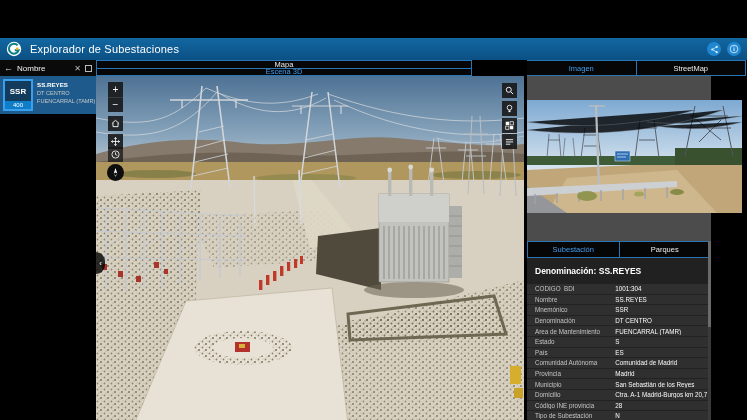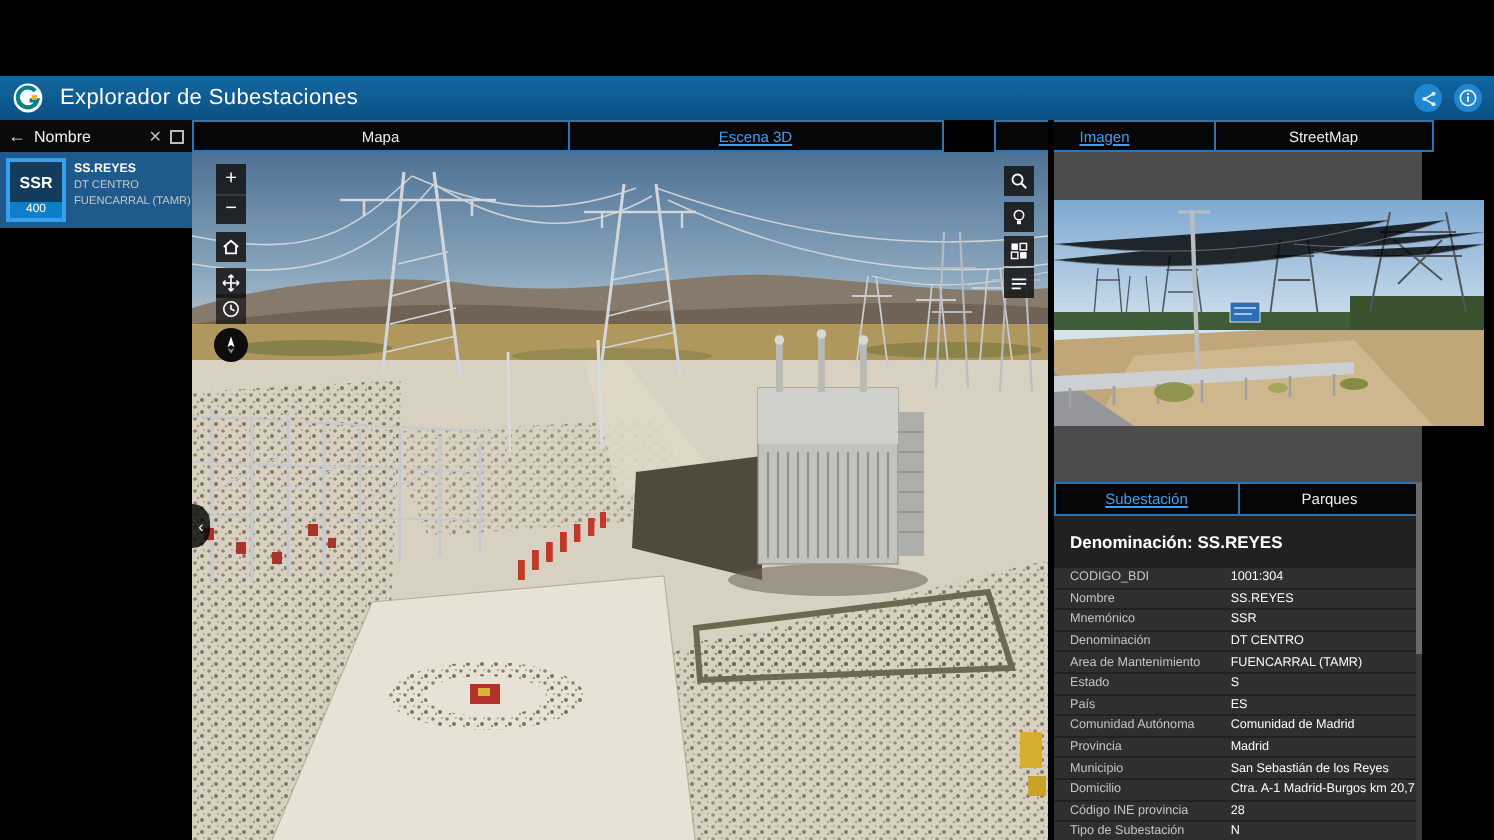--- a/index.html
+++ b/index.html
@@ -24,23 +24,23 @@
   .search-back { font-size:9px; line-height:1; }
   .search-query { flex:1; font-size:8px; color:#f2f2f2; white-space:nowrap; overflow:hidden; }
   .search-clear { font-size:8px; color:#bbb; }
   .search-expand { width:7px; height:7px; border:1px solid #bbb; }
 
   
   .tabstrip { display:flex; background:#2a76b5; padding:1px; gap:1px; }
   .tabstrip .tab { flex:1; background:#060606; color:#ececec; font-size:7.5px;
     display:flex; align-items:center; justify-content:center; white-space:nowrap;
     overflow:hidden; cursor:pointer; }
-  .tabstrip .tab.active { color:#3f9ef2;text-decoration:underline; }
-  .tabs-main { position:absolute; top:22px; left:96px; width:376px; height:16px; }
-  .tabs-media { position:absolute; top:22px; left:497px; width:220px; height:16px;text-align:right; }
+  .tabstrip .tab.active { color:#3f9ef2; }
+  .tabs-main { position:absolute; top:22px; left:96px; width:376px; height:16px;flex-direction:column; }
+  .tabs-media { position:absolute; top:22px; left:526px; width:220px; height:16px;text-align:right; }
 
   
   .sidebar { position:absolute; top:38px; left:0; width:96px; bottom:0;
     background:#000; }
   .result-item { display:flex; height:38px; margin-bottom:2px; background:#2b2b2b; }
   .result-item.active { background:#1e5b8c; }
   .badge { width:30px; margin:3px 2px 3px 3px; border:2px solid #38a0ef;
     display:flex; flex-direction:column; background:rgba(0,0,0,.35); }
   .badge-mnemo { flex:1; color:#fff; font-size:8px; font-weight:bold;
     display:flex; align-items:center; justify-content:center; }

